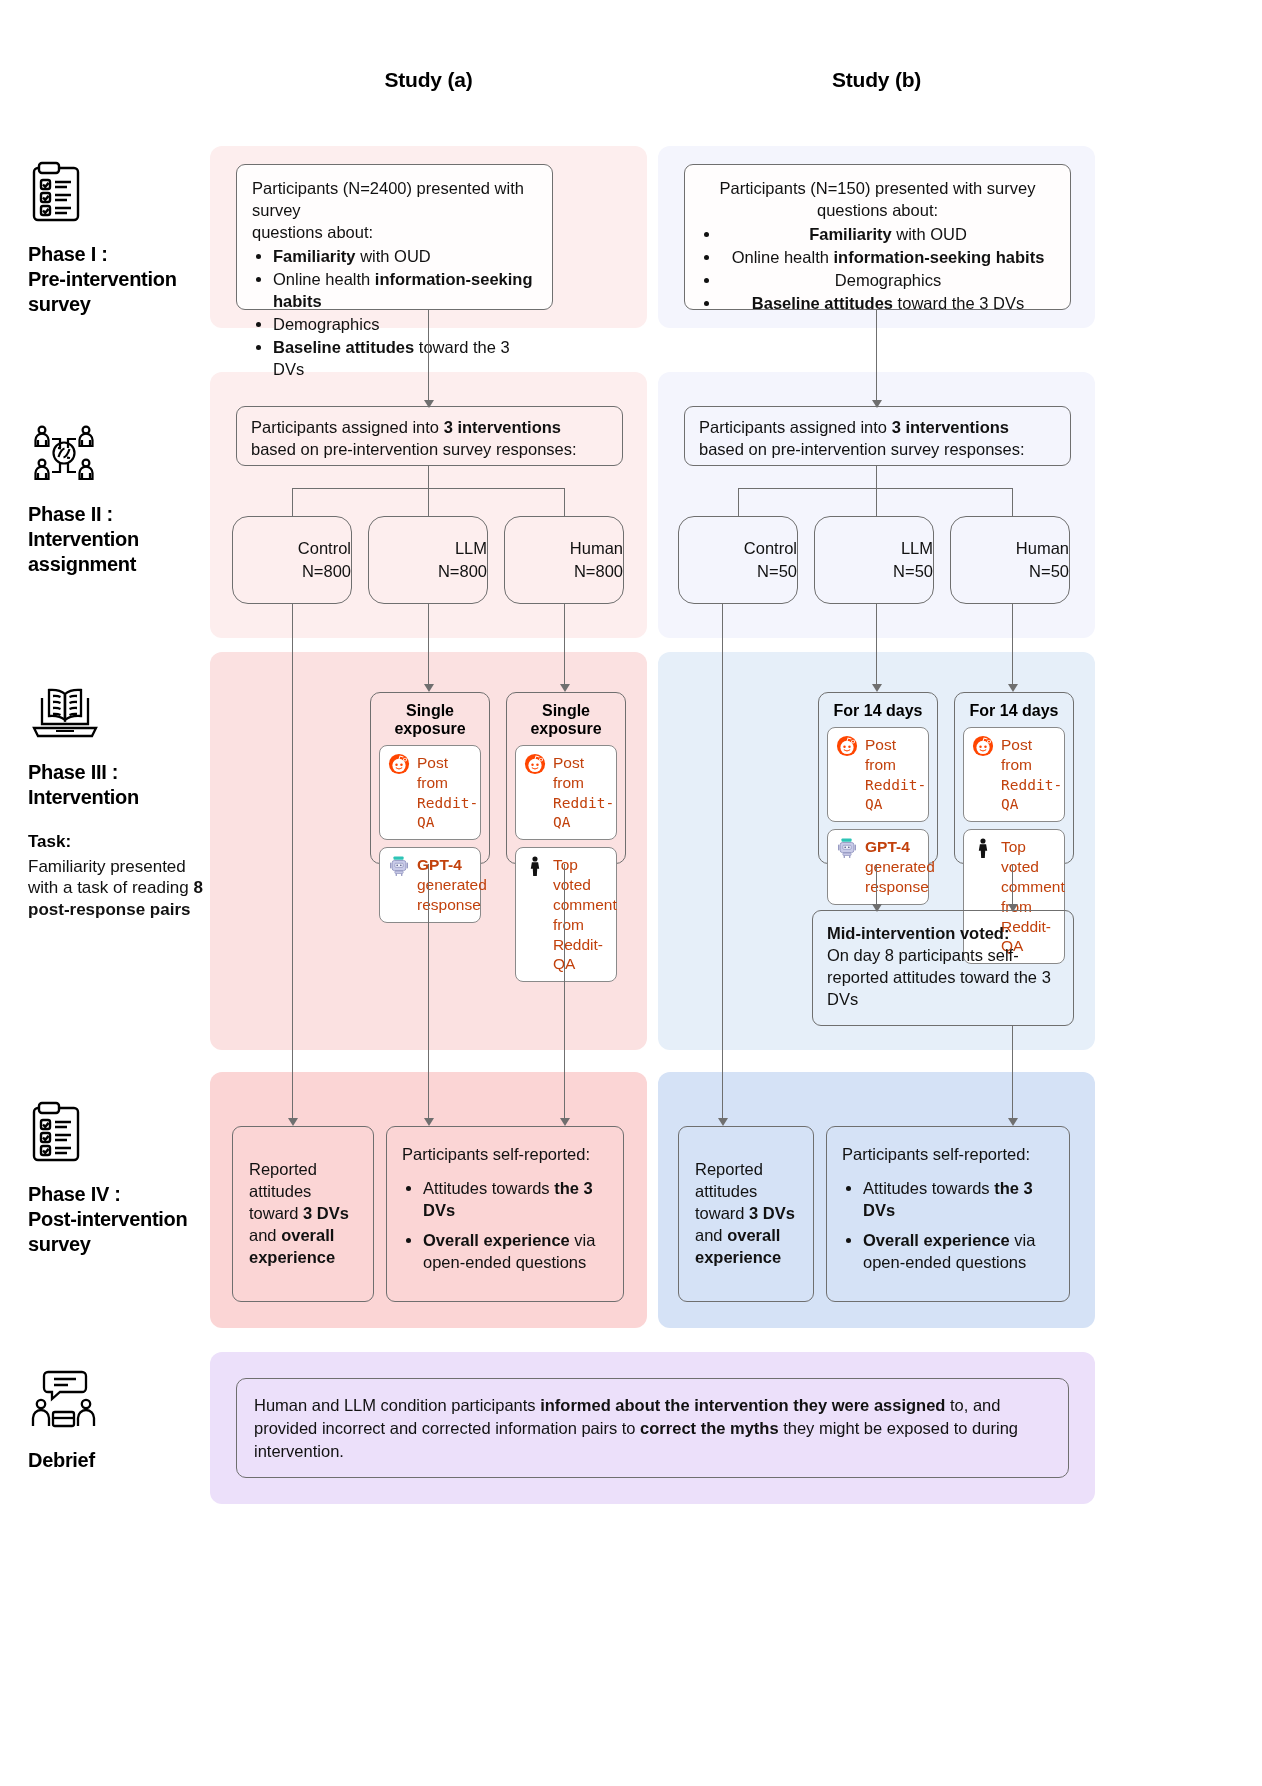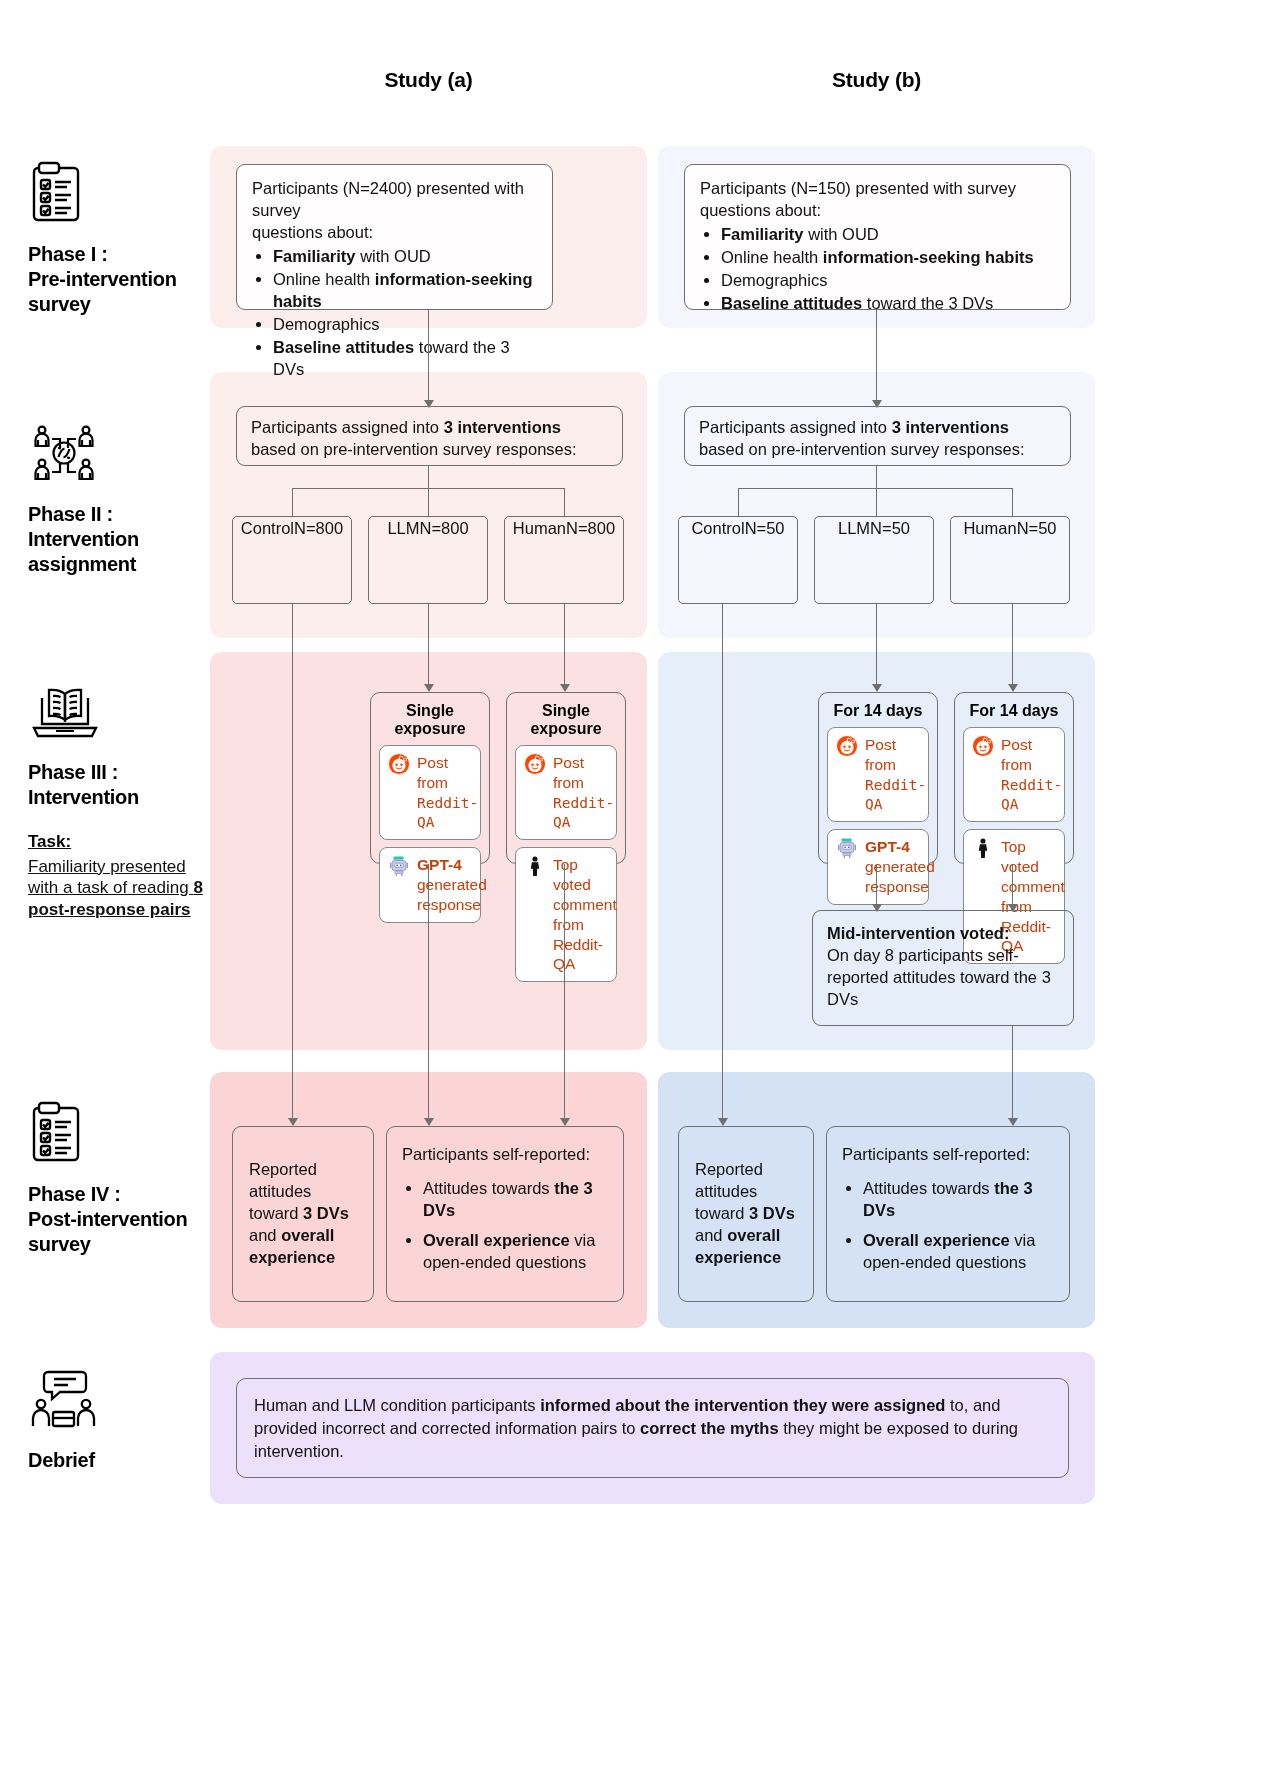--- a/index.html
+++ b/index.html
@@ -36,21 +36,21 @@
     width: 180px;
   }
   .rail .ic { display:block; margin-bottom: 14px; }
   .phase-title {
     font-size: 20px;
     font-weight: bold;
     letter-spacing: -0.3px;
     line-height: 1.24;
     color: #000;
   }
-  .task-block { margin-top: 22px; text-decoration: underline; }
+  .task-block { margin-top: 22px; }
   .task-head {
     font-size: 17px; font-weight: bold; color:#000; margin-bottom: 4px;
   }
   .task-body {
     font-size: 17px; line-height: 1.28; color:#111;
   }
   .task-body b { font-weight: bold; }
 
   
   .band {
@@ -81,26 +81,27 @@
   .card ul {
     margin: 2px 0 0 0;
     padding-left: 21px;
     list-style: disc;
   }
   .card li { margin: 1px 0; }
 
   .cond-card {
     position: absolute;
     border: 1.3px solid #6f6f6f;
-    border-radius: 5px;
+    border-radius: 16px;
     font-size: 16.5px;
     line-height: 1.4;
     text-align: center;
     display: flex;
-    align-items: flex-start;
+    flex-direction: column;
+    align-items: flex-end;
     justify-content: center;
     color: #111;
   }
 
   
   .exp-card {
     position: absolute;
     border: 1.3px solid #6f6f6f;
     border-radius: 10px;
     padding: 8px 8px 10px 8px;
@@ -284,21 +285,21 @@
     <div>Participants (N=2400) presented with survey</div>
     <div>questions about:</div>
     <ul>
       <li><b>Familiarity</b><span> with OUD</span></li>
       <li><span>Online health </span><b>information-seeking habits</b></li>
       <li><span>Demographics</span></li>
       <li><b>Baseline attitudes</b><span> toward the 3 DVs</span></li>
     </ul>
   </div>
 
-  <div class="card white" style="left:684px; top:164px; width:387px; height:146px;">
+  <div class="card white" style="left:684px; top:164px; width:387px; height:146px;text-align:center;">
     <div>Participants (N=150) presented with survey</div>
     <div>questions about:</div>
     <ul>
       <li><b>Familiarity</b><span> with OUD</span></li>
       <li><span>Online health </span><b>information-seeking habits</b></li>
       <li><span>Demographics</span></li>
       <li><b>Baseline attitudes</b><span> toward the 3 DVs</span></li>
     </ul>
   </div>
 

